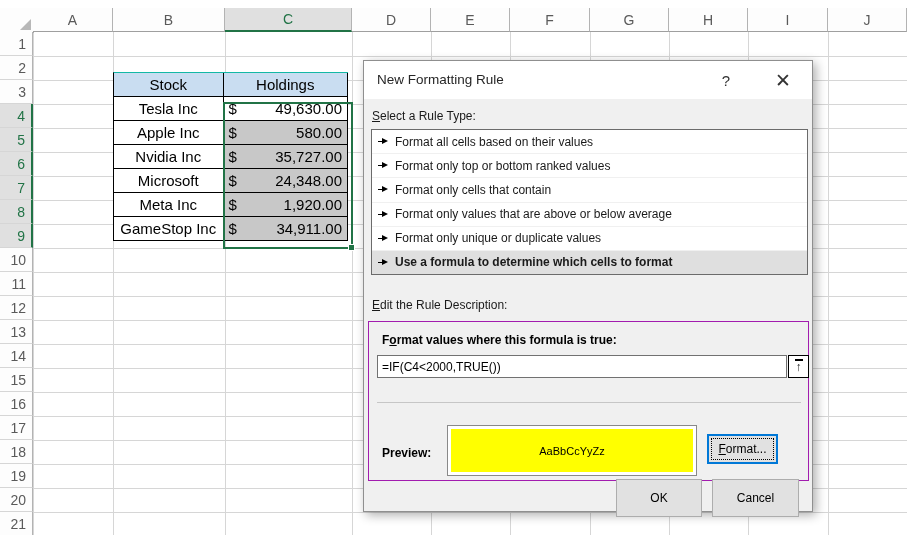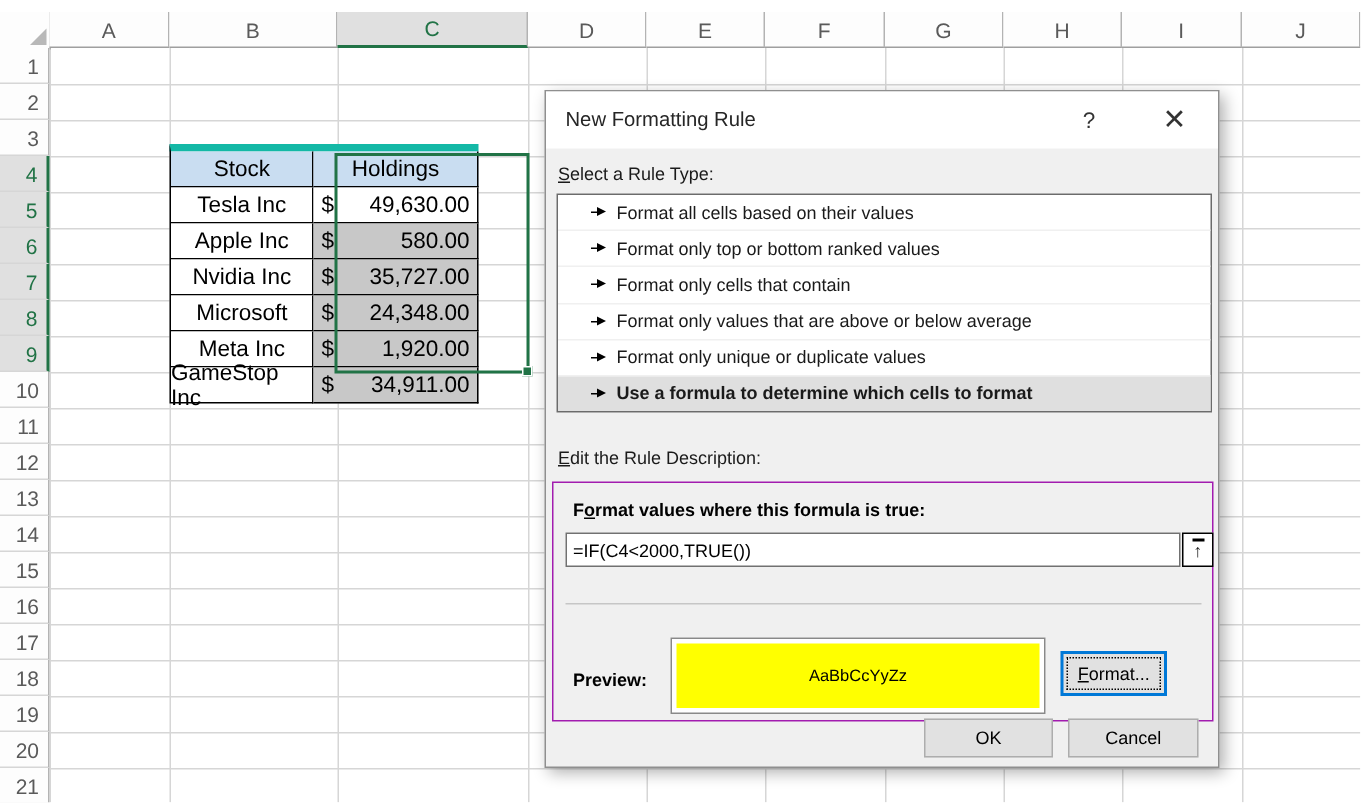--- a/index.html
+++ b/index.html
@@ -18,22 +18,22 @@
   .col-h{position:absolute;top:8px;height:24px;box-sizing:border-box;z-index:4;
          background:#fdfdfd;border-right:1px solid #b3b3b3;border-bottom:1px solid #9f9f9f;
          color:#5a5a5a;font-size:14px;display:flex;align-items:center;justify-content:center;}
   .col-h.sel{background:#e0e0e0;color:#217346;border-bottom:2px solid #217346;}
   .row-h{position:absolute;left:0;width:33px;height:24px;box-sizing:border-box;z-index:4;
          background:#fdfdfd;border-right:1px solid #b3b3b3;border-bottom:1px solid #d6d6d6;
          color:#5a5a5a;font-size:14px;display:flex;align-items:center;justify-content:flex-end;
          padding-right:6px;}
   .row-h.sel{background:#e0e0e0;color:#217346;border-right:2px solid #217346;}
 
-  .stock-table{position:absolute;left:113px;top:96px;width:206px;z-index:2;
-               border-top:5px solid #14b8a6;border-left:1px solid #000;box-sizing:border-box;}
+  .stock-table{position:absolute;left:113px;top:72px;width:235px;z-index:2;
+               border-top:1px solid #14b8a6;border-left:1px solid #000;box-sizing:border-box;}
   .t-row{display:flex;height:24px;box-sizing:border-box;}
   .t-cell{box-sizing:border-box;border-right:1px solid #000;border-bottom:1px solid #000;
           display:flex;align-items:center;font-size:15px;color:#000;background:#fff;}
   .t-cell.b{width:112px;justify-content:center;}
   .t-cell.c{width:127px;padding:0 5px;}
   .t-cell.head{background:#c9ddf1;justify-content:center;font-size:15px;}
   .t-cell.c .cur{flex:0 0 auto;}
   .t-cell.c .amt{flex:1;text-align:right;}
   .t-cell.shaded{background:#c8c8c8;}
 
@@ -51,21 +51,21 @@
   .tb-btn{position:absolute;top:7px;width:26px;height:24px;display:flex;align-items:center;
           justify-content:center;color:#333;cursor:default;}
   .tb-btn.help{left:349px;font-size:15px;}
   .tb-btn.close{left:406px;font-size:19px;}
 
   .dlabel{position:absolute;left:8px;color:#1a1a1a;}
   .dlabel .u{text-decoration:underline;}
 
   .rule-list{position:absolute;left:7px;top:68px;width:437px;height:146px;background:#fff;
              border:1px solid #6b6b6b;box-sizing:border-box;display:flex;flex-direction:column;}
-  .rule-item{flex:1;display:flex;align-items:center;padding-left:20px;border-bottom:1px solid #f0f0f0;}
+  .rule-item{flex:1;display:flex;align-items:center;padding-left:4px;border-bottom:1px solid #f0f0f0;}
   .rule-item:last-child{border-bottom:none;}
   .rule-item.sel{background:#dfdfdf;font-weight:bold;}
   .arrow{position:relative;width:11px;height:9px;flex:0 0 11px;margin-right:6px;margin-left:2px;}
   .arrow::before{content:"";position:absolute;left:0;top:4px;width:5px;height:1px;background:#000;}
   .arrow::after{content:"";position:absolute;left:4px;top:1px;width:0;height:0;
                 border-left:6px solid #000;border-top:3px solid transparent;border-bottom:3px solid transparent;}
 
   .groupbox{position:absolute;left:4px;top:260px;width:441px;height:160px;
             border:1px solid #a21caf;box-sizing:border-box;background:#f0f0f0;}
   .glabel{position:absolute;left:13px;color:#000;font-weight:bold;}
@@ -81,21 +81,21 @@
                border:1px solid #898989;background:#fff;padding:3px;}
   .preview-inner{width:100%;height:100%;background:#ffff00;display:flex;align-items:center;
                  justify-content:center;font-size:11px;color:#000;}
   .format-btn{position:absolute;left:338px;top:112px;width:71px;height:30px;box-sizing:border-box;
               background:#e1e1e1;border:2px solid #0078d7;font-family:"Liberation Sans",sans-serif;
               font-size:12px;color:#000;padding:0;}
   .format-btn .focus-rect{position:absolute;inset:2px;border:1px dotted #000;pointer-events:none;}
   .format-btn .lbl{position:relative;}
   .format-btn .u, .dlg-btn .u{text-decoration:underline;}
 
-  .dlg-btn{position:absolute;height:26px;box-sizing:border-box;background:#e1e1e1;
+  .dlg-btn{position:absolute;height:38px;box-sizing:border-box;background:#e1e1e1;
            border:1px solid #adadad;font-family:"Liberation Sans",sans-serif;font-size:12px;color:#000;}
   .ok-btn{left:252px;top:418px;width:86px;}
   .cancel-btn{left:348px;top:418px;width:87px;}
 </style>
 </head>
 <body>
 
 <div class="stage">
   <div class="sheet">
     <div id="gridlines">

